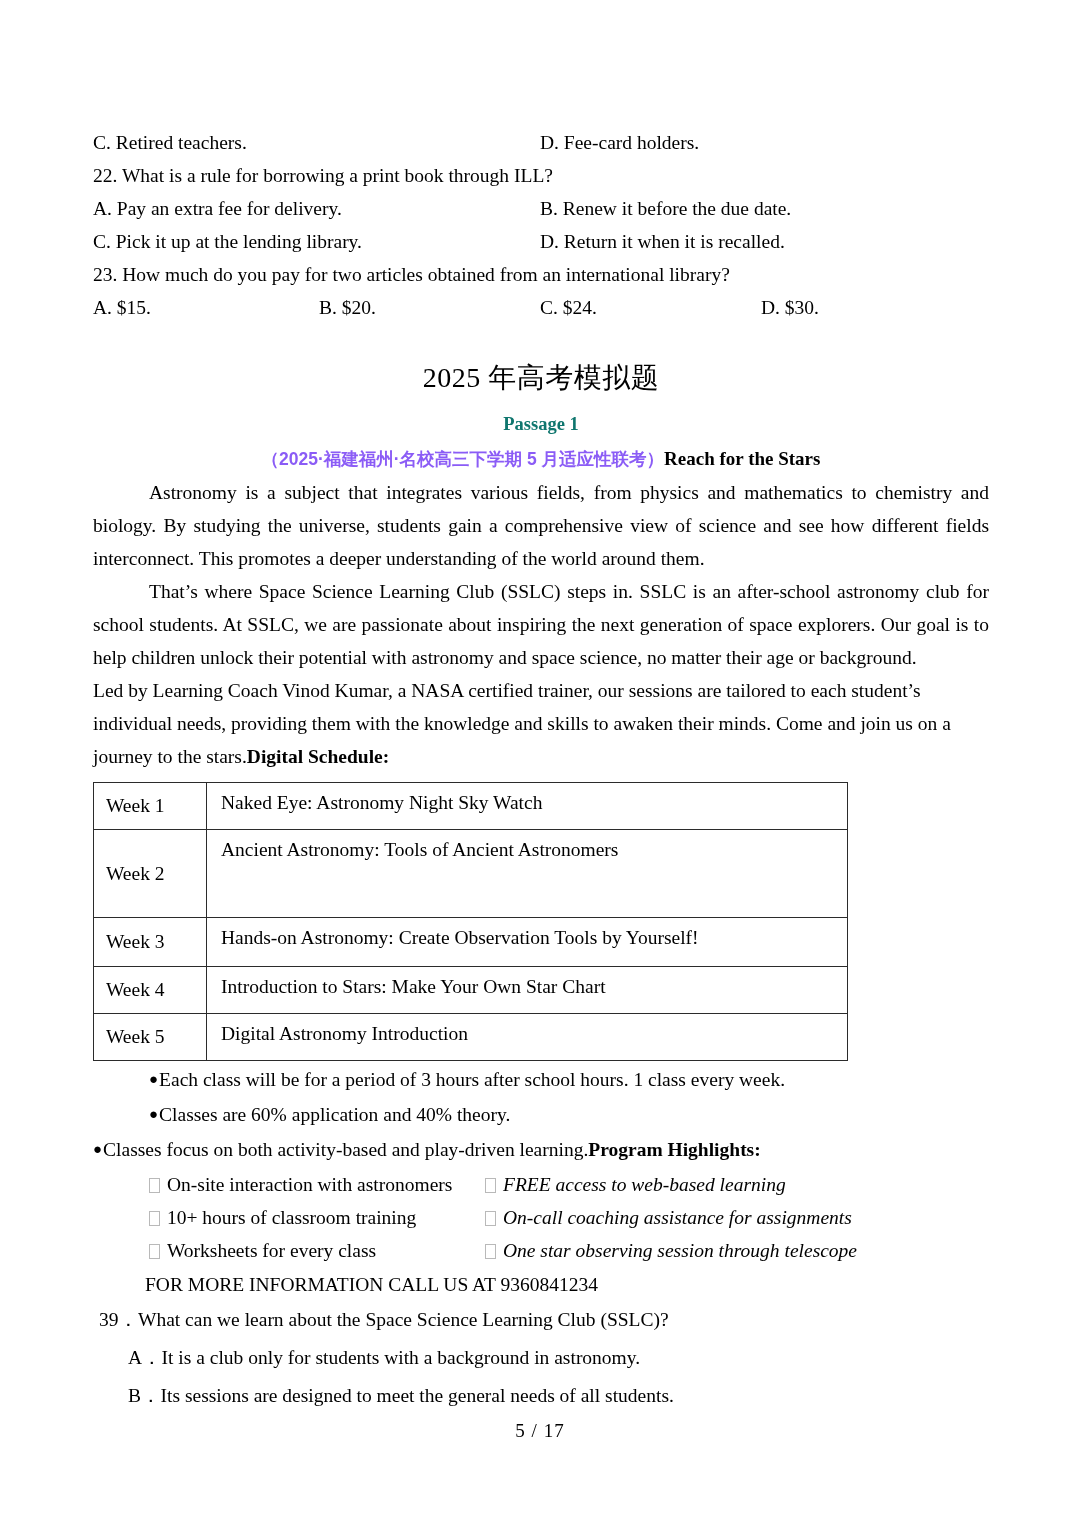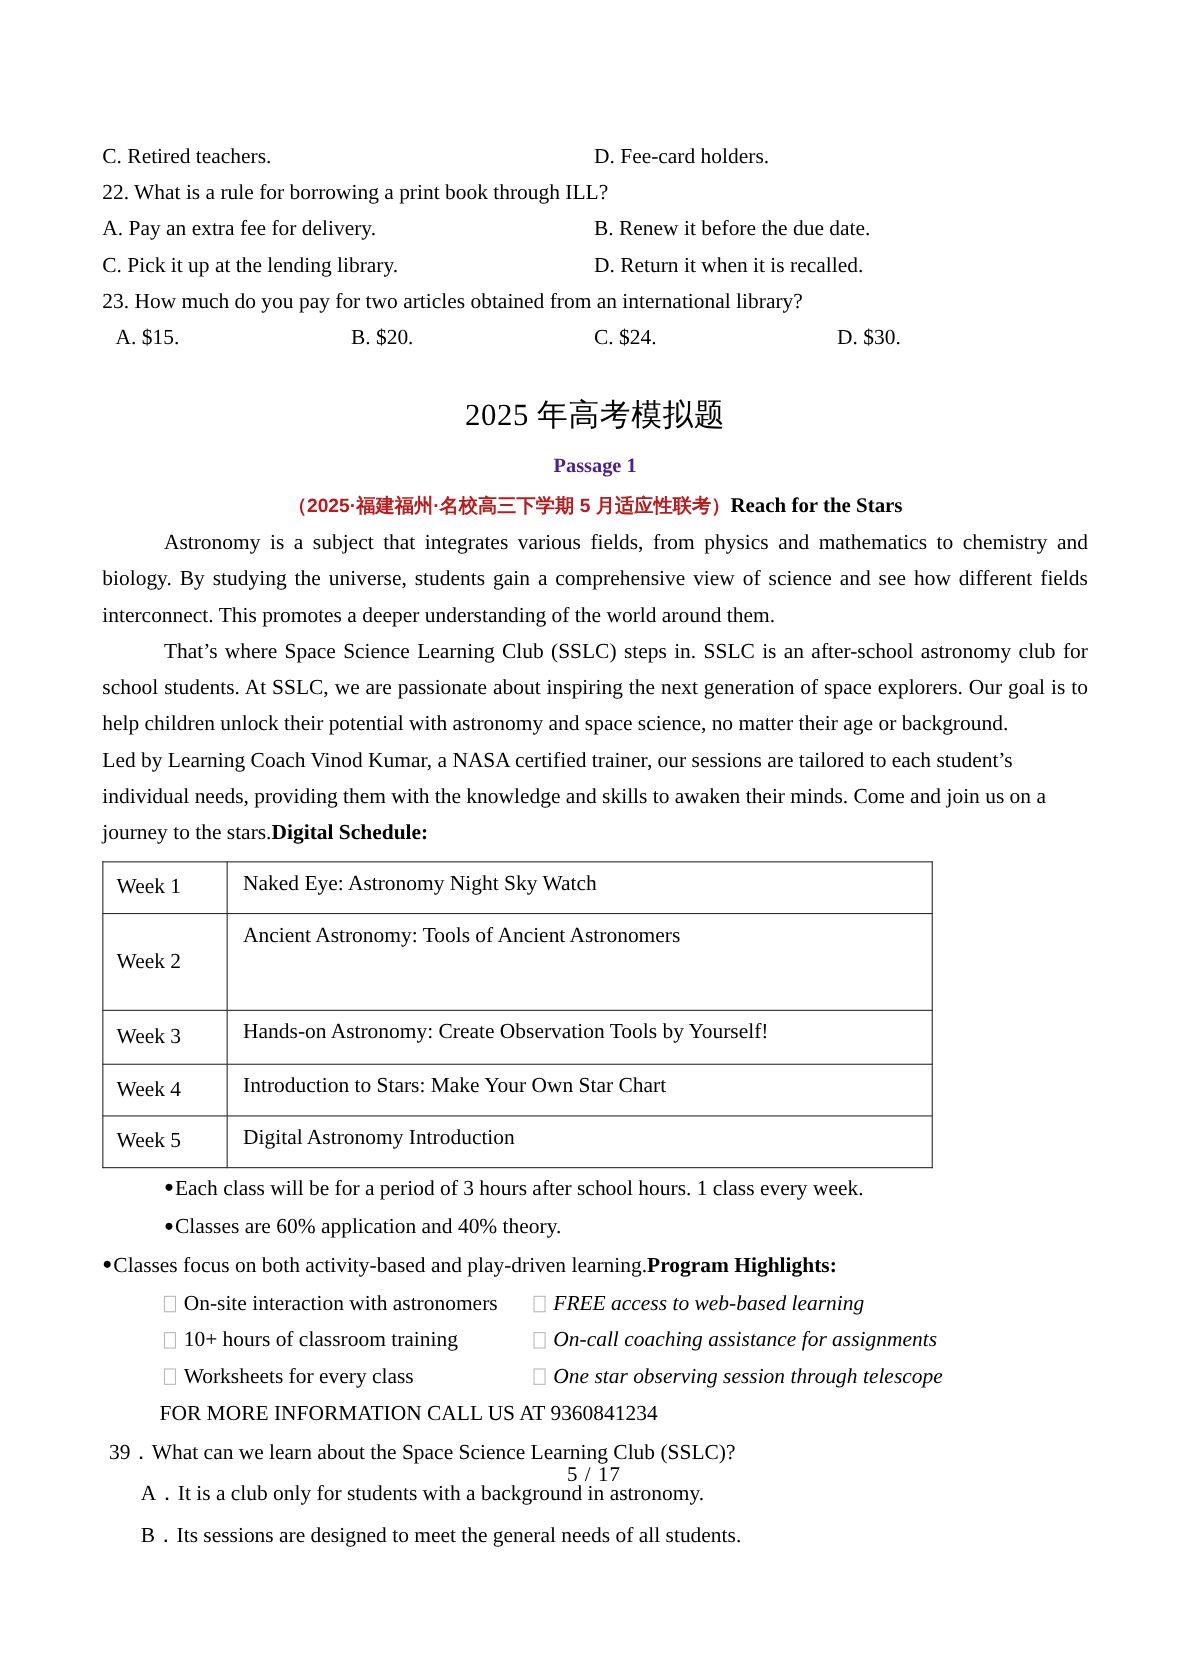--- a/index.html
+++ b/index.html
@@ -44,21 +44,21 @@
   .choice2 > .c-a { position: absolute; left: 0; }
   .choice2 > .c-b { position: absolute; left: 447px; }
 
   
   .choice4 {
     position: relative;
     height: 33px;
     font-size: 19.5px;
     line-height: 33px;
   }
-  .choice4 > .k0 { position: absolute; left: 12px; font-family: Liberation Serif, serif; }
+  .choice4 > .k0 { position: absolute; left: 0px; font-family: Liberation Serif, serif; }
   .choice4 > .k1 { position: absolute; left: 226px; }
   .choice4 > .k2 { position: absolute; left: 447px; }
   .choice4 > .k3 { position: absolute; left: 668px; }
 
   
   .doc-title {
     text-align: center;
     font-size: 28px;
     font-weight: normal;
     line-height: 44px;
@@ -177,21 +177,21 @@
   .q-opt {
     font-size: 19.5px;
     line-height: 38px;
     padding-left: 35px;
   }
 
   
   .footer {
     position: absolute;
     left: 0;
-    top: 1330px;
+    top: 1420px;
     width: 1080px;
     text-align: center;
     font-size: 19px;
     letter-spacing: 1px;
   }
 </style>
 </head>
 <body>
 
 <div class="page">
@@ -216,25 +216,25 @@
     <div class="choice4">
       <span class="k0">A. $15.</span>
       <span class="k1">B. $20.</span>
       <span class="k2">C. $24.</span>
       <span class="k3">D. $30.</span>
     </div>
 
     <div class="doc-title">2025 年高考模拟题</div>
 
     <div class="passage-label">
-      <span id="passage-label-text" style="color: #4c1d95;">Passage 1</span>
+      <span id="passage-label-text" style="color: #0f766e;">Passage 1</span>
     </div>
 
     <div class="source-line">
-      <span class="src" id="source-text" style="color: #b91c1c;">（2025·福建福州·名校高三下学期 5 月适应性联考）</span><span class="headline">Reach for the Stars</span>
+      <span class="src" id="source-text" style="color: #8b5cf6;">（2025·福建福州·名校高三下学期 5 月适应性联考）</span><span class="headline">Reach for the Stars</span>
     </div>
 
     <p class="para indent">Astronomy is a subject that integrates various fields, from physics and mathematics to chemistry and biology. By studying the universe, students gain a comprehensive view of science and see how different fields interconnect. This promotes a deeper understanding of the world around them.</p>
     <p class="para indent">That’s where Space Science Learning Club (SSLC) steps in. SSLC is an after-school astronomy club for school students. At SSLC, we are passionate about inspiring the next generation of space explorers. Our goal is to help children unlock their potential with astronomy and space science, no matter their age or background.</p>
     <p class="para noj"><span>Led by Learning Coach Vinod Kumar, a NASA certified trainer, our sessions are tailored to each student’s individual needs, providing them with the knowledge and skills to awaken their minds. Come and join us on a journey to the stars.</span><span class="bold-inline">Digital Schedule:</span></p>
 
     <table class="schedule">
       <tbody>
         <tr class="r1">
           <td class="wk">Week 1</td>

